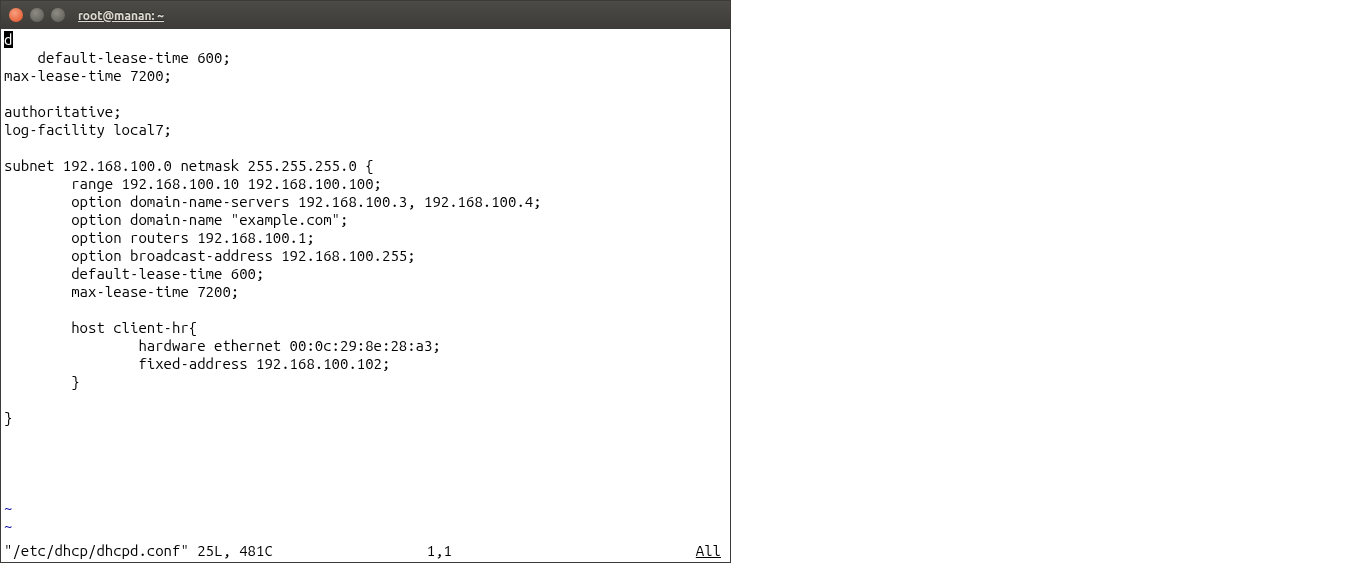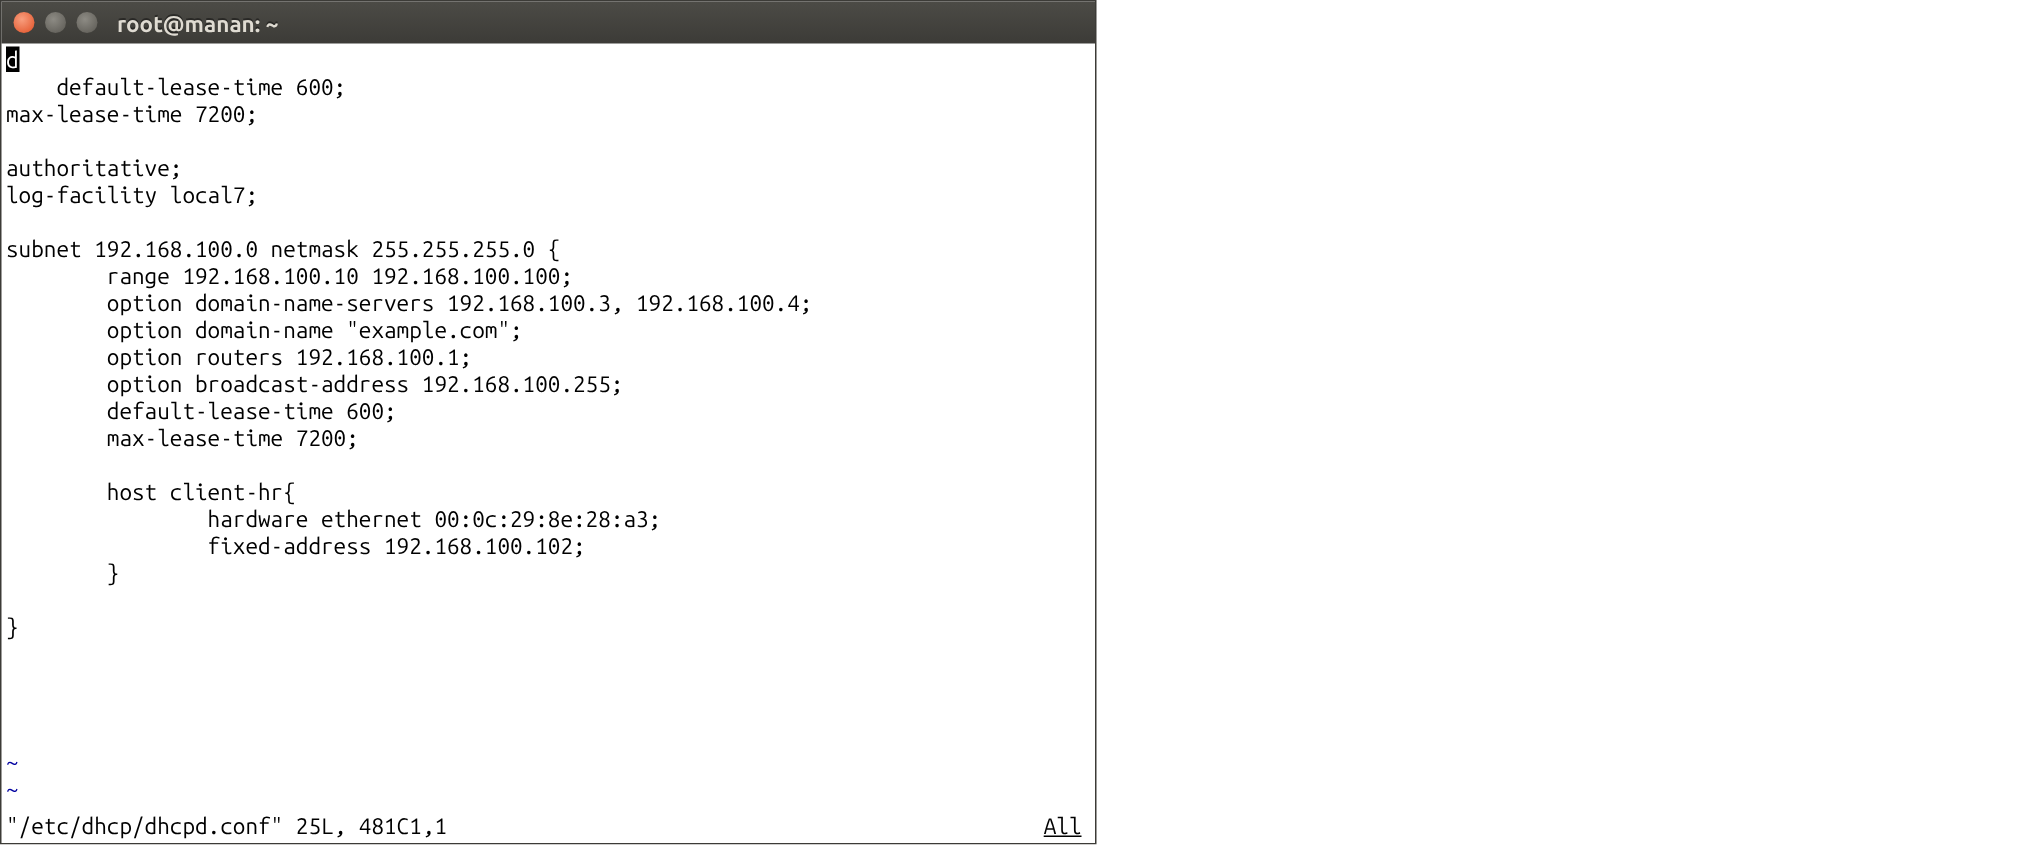--- a/index.html
+++ b/index.html
@@ -33,24 +33,25 @@
       height: 14px;
       border-radius: 50%;
       display: inline-block;
     }
     .win-close { background: radial-gradient(circle at 40% 35%, #f89e7e, #e04f24); }
     .win-min   { background: radial-gradient(circle at 40% 35%, #8d8b84, #595751); }
     .win-max   { background: radial-gradient(circle at 40% 35%, #8d8b84, #595751); }
     .title-text {
       color: #dfdbd2;
       font-family: "Ubuntu", sans-serif;
-      font-size: 15px;
+      font-size: 12px;
       font-weight: bold;
       margin-left: 6px;
       text-shadow: 0 -1px 0 rgba(0,0,0,.4);
+      text-decoration: underline;
     }
     .term-body {
       flex: 1;
       padding: 2px 3px;
       font-size: 15px;
       line-height: 18px;
       color: #000;
       white-space: pre;
       position: relative;
       overflow: hidden;
@@ -68,21 +69,21 @@
     .tilde { color: #0000a0; }
     .status-line {
       font-size: 15px;
       line-height: 18px;
       color: #000;
       white-space: pre;
       padding: 0 3px 2px 3px;
       display: flex;
     }
     .status-left { flex: 0 0 auto; }
-    .status-mid  { flex: 1 1 auto; text-align: left; padding-right: 90px; }
+    .status-mid  { flex: 1 1 auto; text-align: center; padding-right: 90px; }
     .status-right{ flex: 0 0 auto; padding-right: 6px; text-decoration: underline;}
   </style>
 </head>
 <body>
 
 <div class="terminal-window">
   <div class="title-bar">
     <span class="win-btn win-close"></span>
     <span class="win-btn win-min"></span>
     <span class="win-btn win-max"></span>

